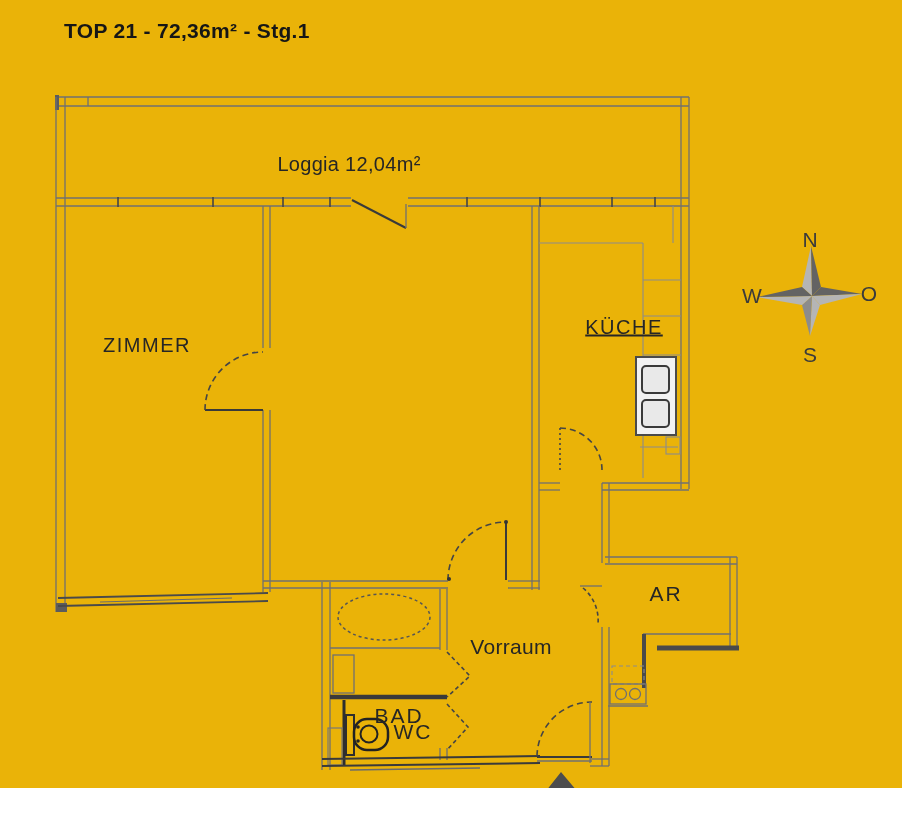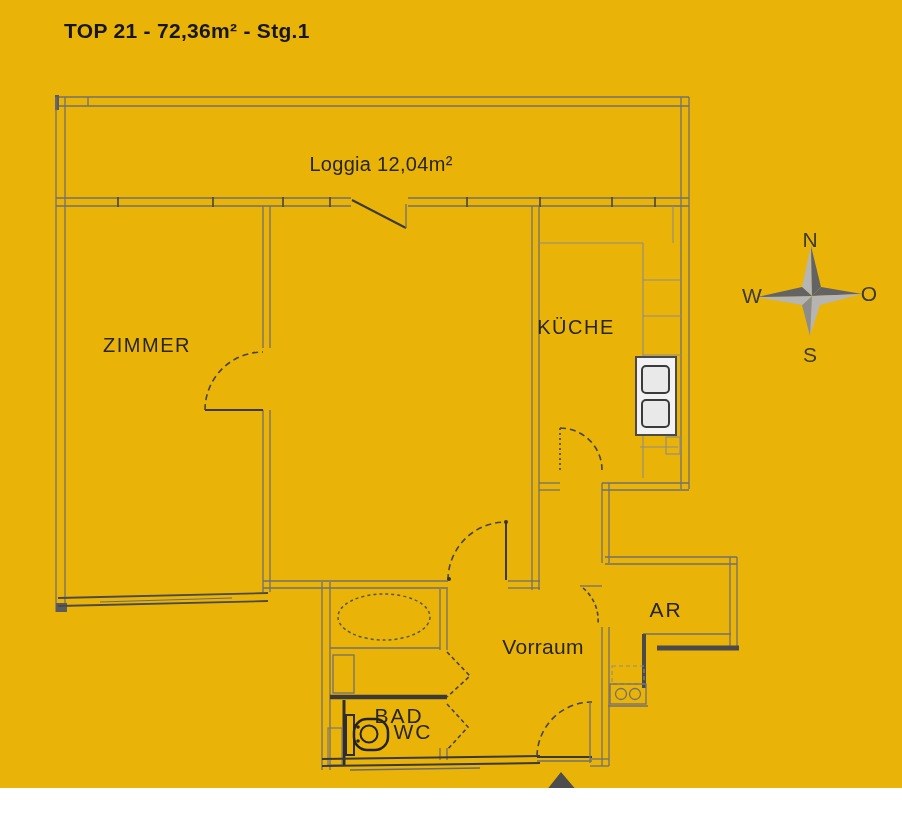--- a/index.html
+++ b/index.html
@@ -18,21 +18,21 @@
     white-space:nowrap;
     user-select:none;
   }
   .title{
     position:absolute;
     left:64px;top:19px;
     font-size:21px;font-weight:700;letter-spacing:0.3px;color:#161616;
     white-space:nowrap;
   }
   .room{font-size:20px;letter-spacing:1.5px;}
-  .mixed{font-size:20px;letter-spacing:0.3px;margin-left:32px;}
+  .mixed{font-size:20px;letter-spacing:0.3px;}
   .small-room{font-size:21px;letter-spacing:2px;}
   .compass-letter{font-size:21px;color:#3b3b3b;letter-spacing:0;}
   
   .w{stroke:#707070;stroke-width:1.3;fill:none;}
   .wl{stroke:#8b8b8b;stroke-width:1.1;fill:none;}
   .wd{stroke:#3a3a3a;stroke-width:2;fill:none;}
   .wk{stroke:#454545;stroke-width:1.6;fill:none;}
   .dash{stroke-dasharray:6 4;}
   .dash2{stroke-dasharray:4 3;}
   .dot{stroke-dasharray:2 3;}
@@ -230,22 +230,22 @@
       <polygon points="757,297 802,287 812,296" fill="#636363"></polygon>
     </g>
 
     <g>
       <polygon points="561,772 546,791 553,791 553,815 570,815 570,791 577,791" fill="#4d4d4d"></polygon>
     </g>
   </svg>
 
   <div class="lbl mixed" style="left:349px;top:164px;">Loggia 12,04m²</div>
   <div class="lbl room" style="left:147px;top:345px;text-align:center;">ZIMMER</div>
-  <div class="lbl room" style="left:576px;top:327px;">KÜCHE</div>
-  <div class="lbl small-room" style="left:666px;top:610px;">AR</div>
+  <div class="lbl room" style="left:624px;top:327px;text-decoration:underline;">KÜCHE</div>
+  <div class="lbl small-room" style="left:666px;top:594px;">AR</div>
   <div class="lbl mixed" style="font-size:21px;left:511px;top:647px;text-align:right;">Vorraum</div>
   <div class="lbl small-room" style="left:399px;top:716px;">BAD</div>
   <div class="lbl small-room" style="left:413px;top:732px;">WC</div>
 
   <div class="lbl compass-letter" style="left:810px;top:240px;">N</div>
   <div class="lbl compass-letter" style="left:869px;top:294px;">O</div>
   <div class="lbl compass-letter" style="left:810px;top:355px;">S</div>
   <div class="lbl compass-letter" style="left:752px;top:296px;">W</div>
 
 </div>

